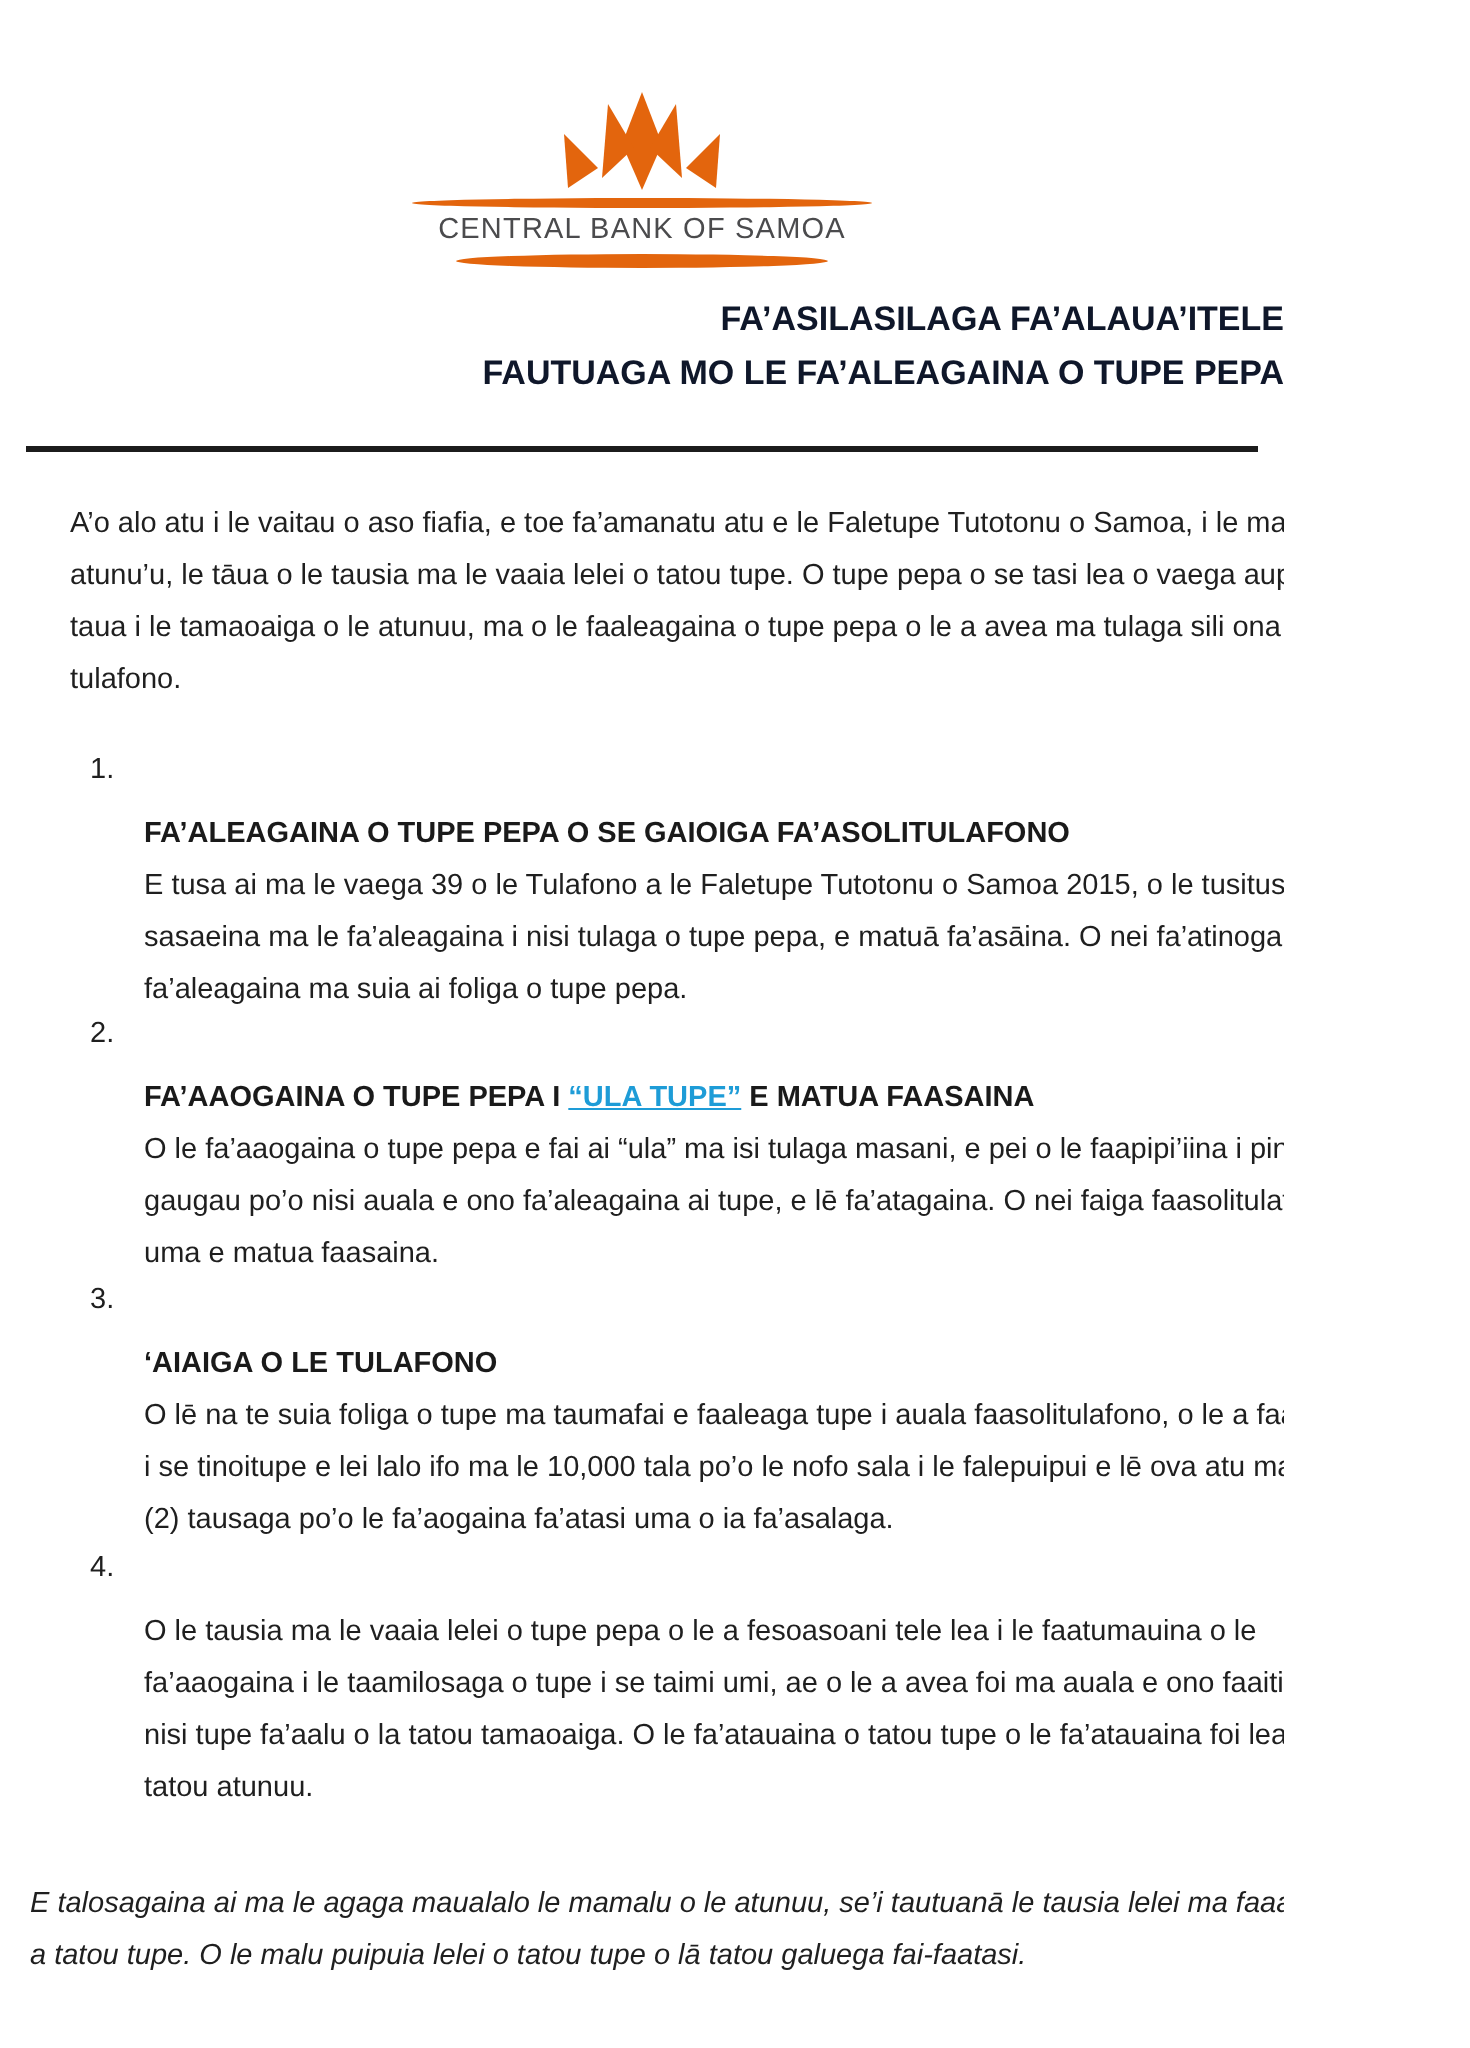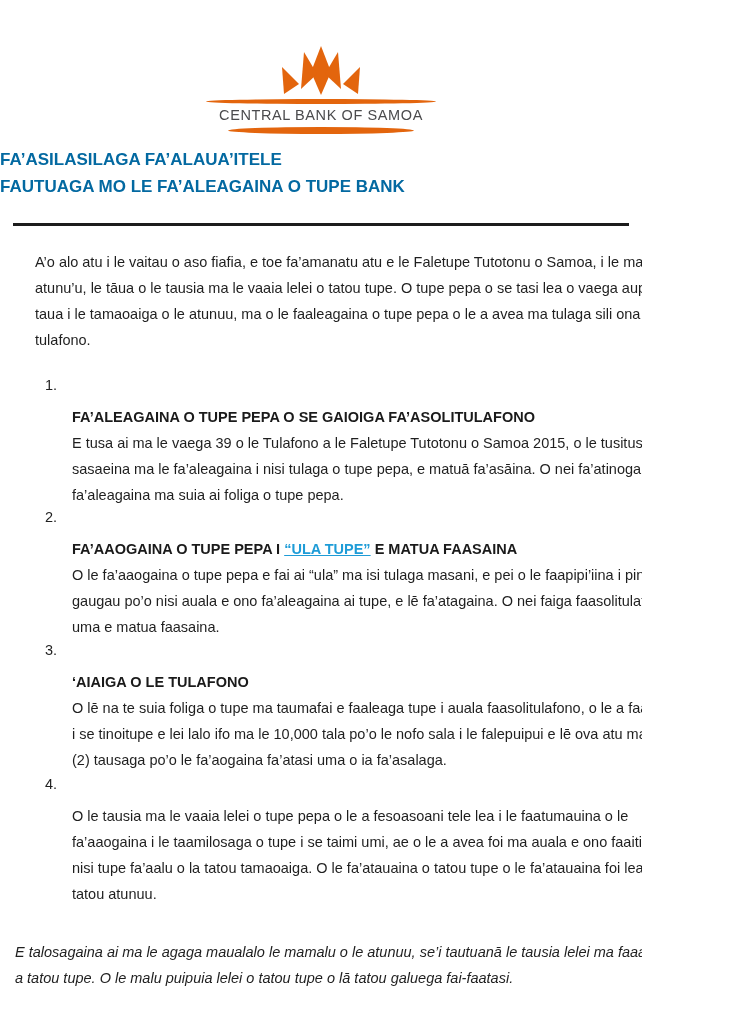--- a/index.html
+++ b/index.html
@@ -15,22 +15,22 @@
   .swoosh { background:#E3650D; border-radius:50%; margin:0 auto; }
   .swoosh.s1 { width:230px; height:5px; margin-top:3px; }
   .swoosh.s2 { width:186px; height:7px; margin-top:3px; }
   .logo-caption {
     margin-top:2px; font-size:14.5px; line-height:18px; letter-spacing:0.6px;
     color:#4B4B4D;
   }
 
   
   .title {
-    position:absolute; top:146px; left:0; right:0; text-align:left;
-    font-weight:bold; font-size:17px; line-height:27px; color:#0369a1;
+    position:absolute; top:146px; left:0; right:0; text-align:right;
+    font-weight:bold; font-size:17px; line-height:27px; color:#0f172a;
   }
 
   
   .rule { position:absolute; top:223px; left:13px; right:13px; height:3px; background:#1C1C1C; }
 
   
   .intro, .closing {
     position:absolute; left:15px; width:706px;
     font-size:14.5px; line-height:26px; color:#1f1f1f;
   }
@@ -60,21 +60,21 @@
       <polygon points="17,22 34,39 19,49"></polygon>
       <polygon points="95,22 78,39 93,49"></polygon>
     </svg>
     <div class="swoosh s1"></div>
     <div class="logo-caption">CENTRAL BANK OF SAMOA</div>
     <div class="swoosh s2"></div>
   </div>
 
   <div class="title">
     <div>FA’ASILASILAGA FA’ALAUA’ITELE</div>
-    <div>FAUTUAGA MO LE FA’ALEAGAINA O TUPE BANK</div>
+    <div>FAUTUAGA MO LE FA’ALEAGAINA O TUPE PEPA</div>
   </div>
 
   <div class="rule"></div>
 
   <p class="intro">A’o alo atu i le vaitau o aso fiafia, e toe fa’amanatu atu e le Faletupe Tutotonu o Samoa, i le mamalu o le atunu’u, le tāua o le tausia ma le vaaia lelei o tatou tupe. O tupe pepa o se tasi lea o vaega aupito sili ona taua i le tamaoaiga o le atunuu, ma o le faaleagaina o tupe pepa o le a avea ma tulaga sili ona mātuiā le tulafono.</p>
 
   <div class="item item1">
     <span class="num">1.</span>
     <div class="content">
       <div class="heading">FA’ALEAGAINA O TUPE PEPA O SE GAIOIGA FA’ASOLITULAFONO</div>

